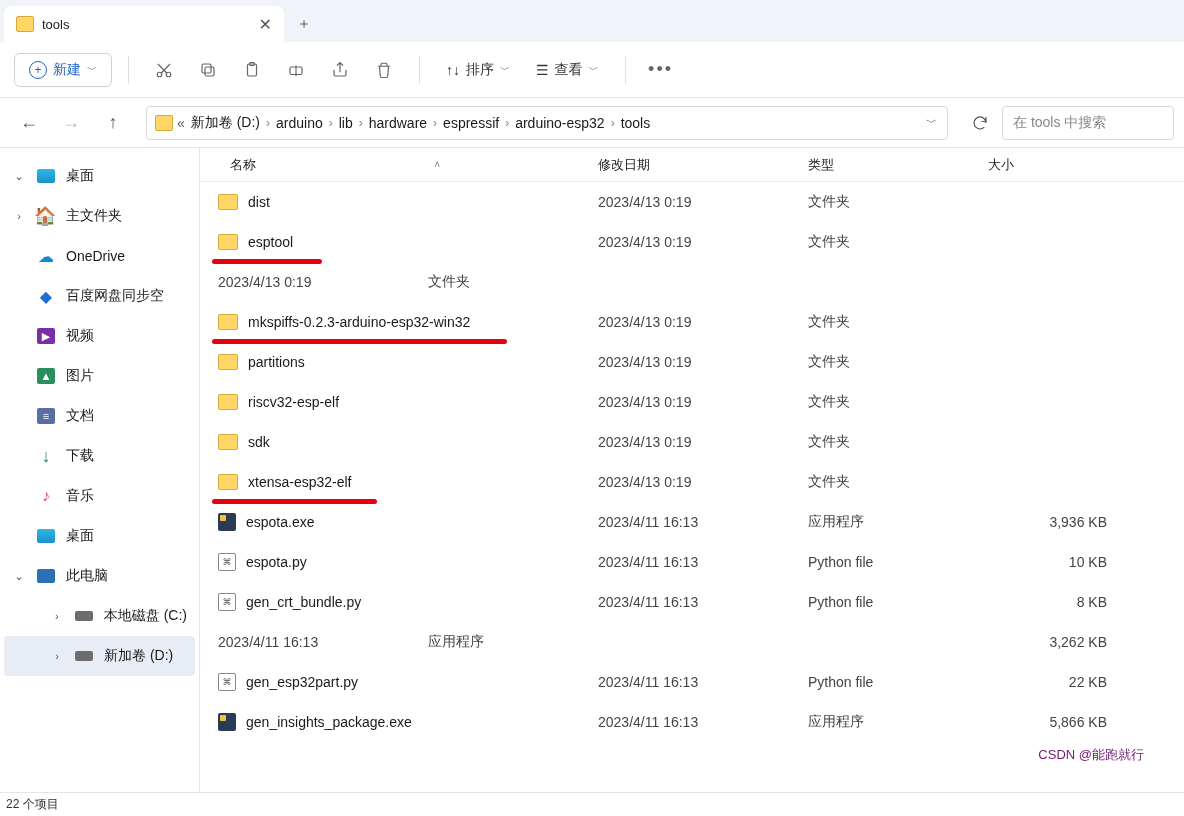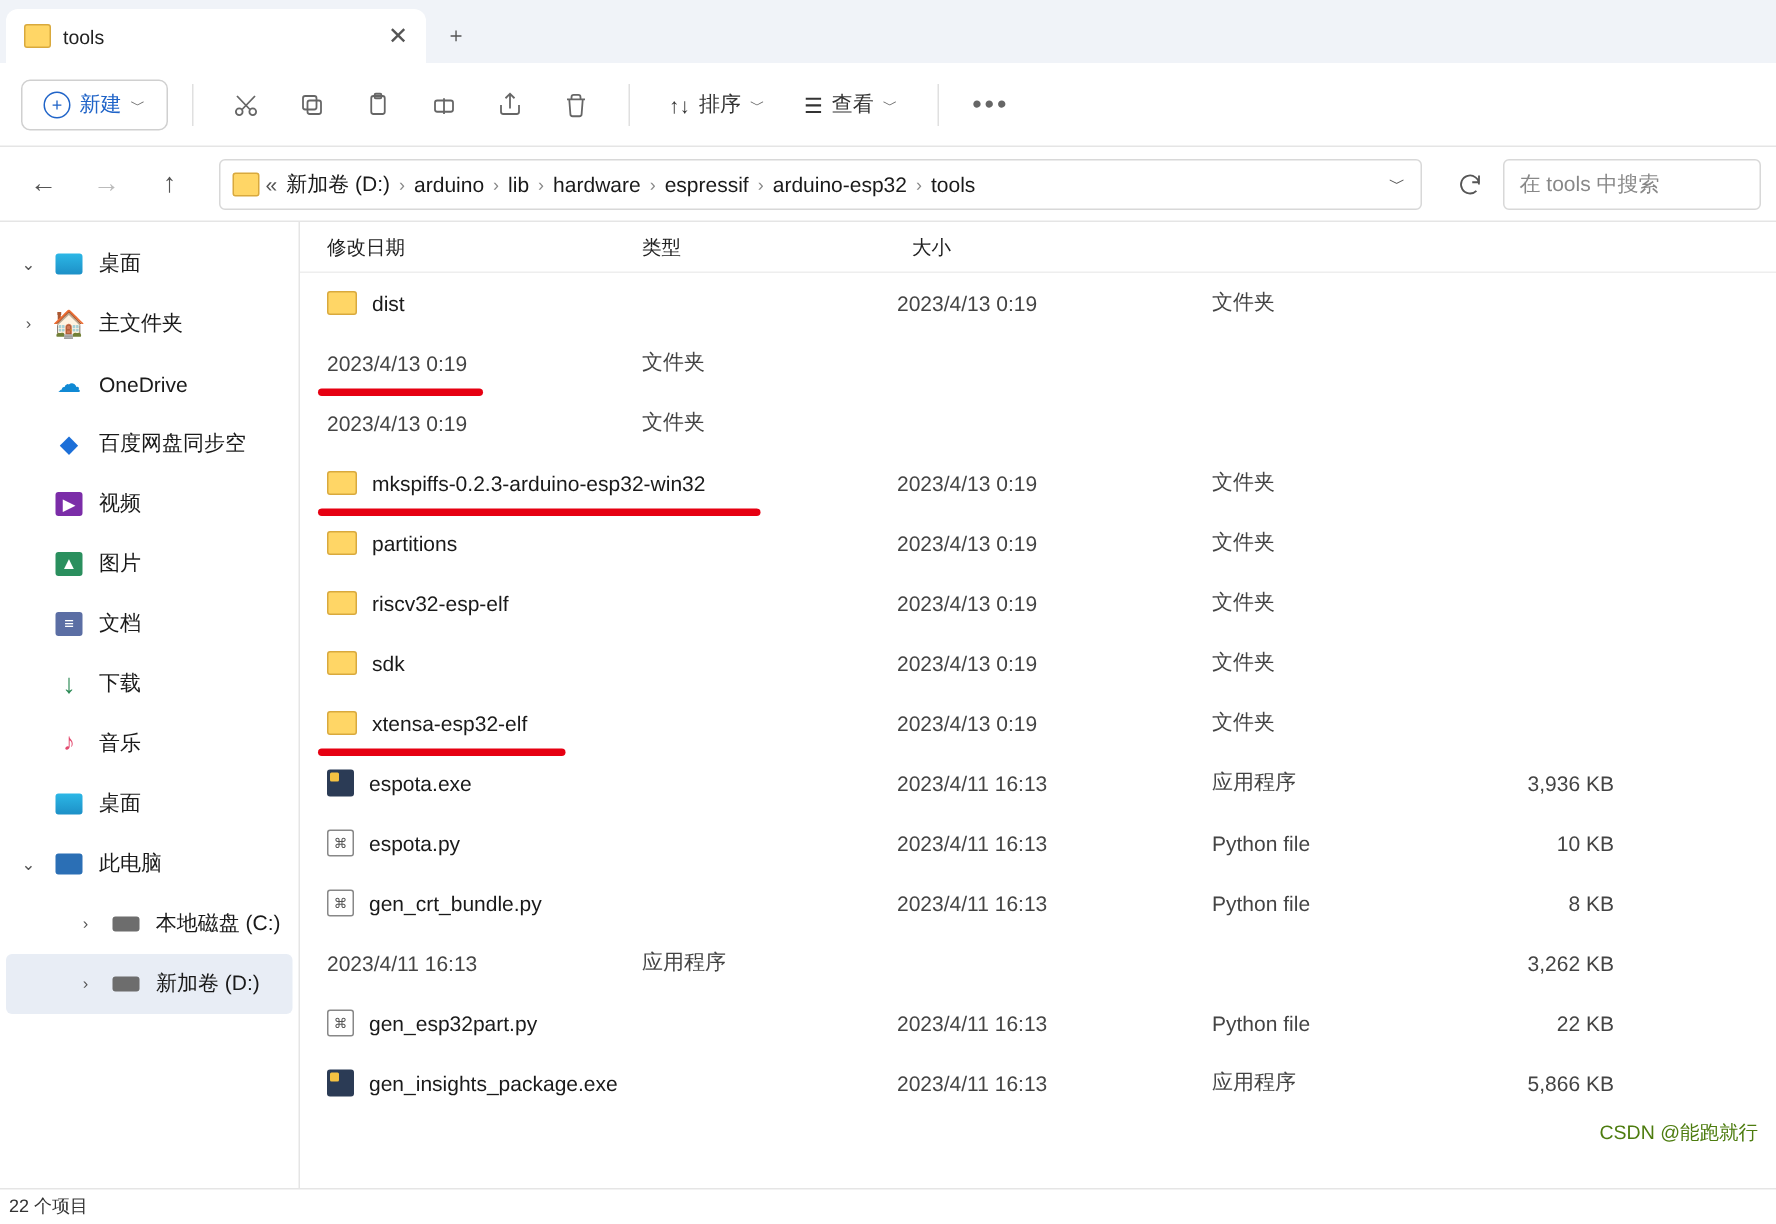--- a/index.html
+++ b/index.html
@@ -66,27 +66,27 @@
 
 .rows { overflow: auto; }
 .row { display: flex; height: 40px; align-items: center; position: relative; }
 .fn { width: 380px; display: flex; align-items: center; padding-left: 18px; gap: 10px; }
 .fi-folder { width: 20px; height: 16px; background: #ffd666; border: 1px solid #d9a93d; border-radius: 2px; }
 .fi-exe { width: 18px; height: 18px; background: #2b3b55; border-radius: 2px; position: relative; }
 .fi-exe::after { content: ""; position: absolute; top: 2px; left: 2px; width: 6px; height: 6px; background: #f5c242; border-radius: 1px; }
 .fi-py { width: 18px; height: 18px; border: 1px solid #888; border-radius: 2px; display: flex; align-items: center; justify-content: center; font-size: 9px; color: #555; }
 .fd { width: 210px; color: #444; padding-left: 18px; }
 .ft { width: 180px; color: #444; padding-left: 18px; }
-.fs { flex: 1; color: #444; text-align: right; padding-right: 108px; }
+.fs { flex: 1; color: #444; text-align: right; padding-right: 77px; }
 .underline-mark { position: absolute; left: 12px; height: 5px; background: #e60012; border-radius: 3px; bottom: -2px; }
 
 
 .status-bar { height: 24px; border-top: 1px solid #e5e5e5; display: flex; align-items: center; padding-left: 6px; font-size: 12px; color: #333; }
 
-.watermark { position: absolute; right: 12px; bottom: 28px; color: #4d7c0f; font-size: 13px; pointer-events: none; }
+.watermark { position: absolute; right: 40px; bottom: 28px; color: #701a75; font-size: 13px; pointer-events: none; }
 
 svg.icon { width: 18px; height: 18px; }
 </style>
 </head>
 <body>
 
 <div class="tab-strip">
   <div class="tab">
     <span class="crumb-icon"></span>
     <span class="tab-title">tools</span>
@@ -293,35 +293,43 @@
       <div class="sb-item indent selected">
         <span class="sb-chev ">›</span>
     <span class="sb-icon">
           <span class="i-disk"></span>
         </span>
     <span>新加卷 (D:)</span>
       </div>
     </div>
   <div class="main">
     <div class="headers">
+      <div class="hcol c-name">
+        <span style="padding-left:12px;">名称</span>
+        <span class="sort-ind">˄</span>
+      </div>
       <div class="hcol c-date"><span>修改日期</span></div>
       <div class="hcol c-type"><span>类型</span></div>
       <div class="hcol c-size"><span>大小</span></div>
     </div>
     <div class="rows" id="rows-host">
         <div class="row">
           <div class="fn">
             <span class="fi-folder"></span>
             <span>dist</span>
           </div>
     <div class="fd">2023/4/13 0:19</div>
     <div class="ft">文件夹</div>
     <div class="fs"></div>
     </div>
         <div class="row">
+          <div class="fn">
+            <span class="fi-folder"></span>
+            <span>esptool</span>
+          </div>
     <div class="fd">2023/4/13 0:19</div>
     <div class="ft">文件夹</div>
     <div class="fs"></div>
     <div class="underline-mark" style="width:110px"></div>
         </div>
         <div class="row">
     <div class="fd">2023/4/13 0:19</div>
     <div class="ft">文件夹</div>
     <div class="fs"></div>
     </div>

